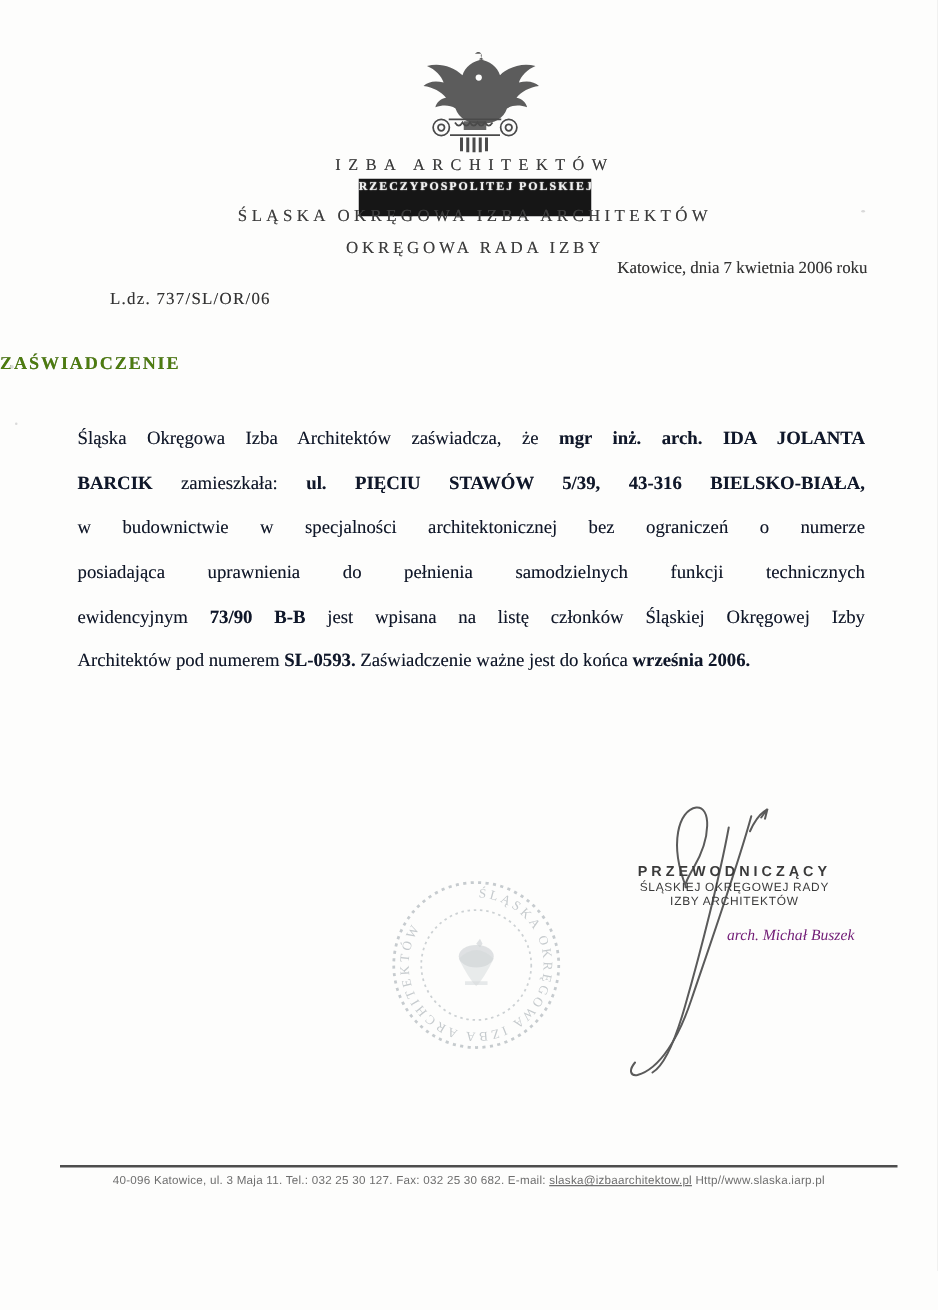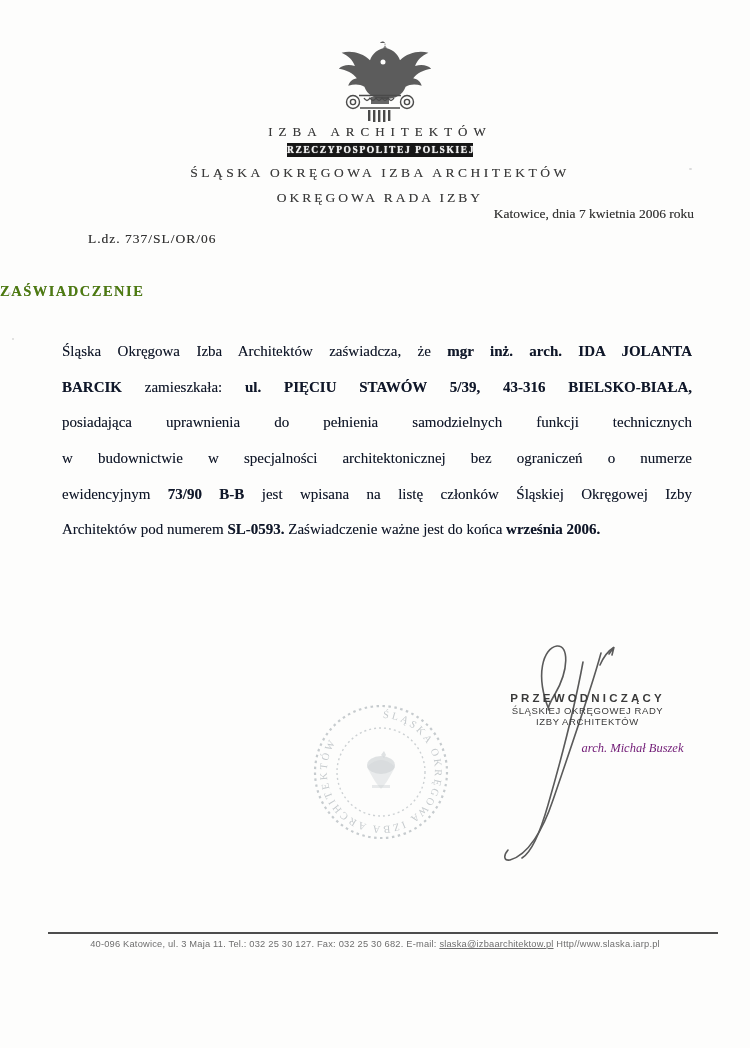--- a/index.html
+++ b/index.html
@@ -11,21 +11,21 @@
   .soft{text-shadow:0 0 0.5px rgba(70,70,70,0.55);}
 
   
   .logo-wrap{position:absolute;left:0;top:40px;width:760px;text-align:center;}
   .logo-svg{display:block;margin:0 auto;}
   .logo-name{
     margin-top:2px;font-size:13px;letter-spacing:6px;color:#3a3a3a;
     white-space:nowrap;
   }
   .logo-bar{
-    margin:3px auto 0;width:186px;height:14px;line-height:14px;
+    margin:3px auto 0;width:186px;height:30px;line-height:14px;
     background:#161616;color:#efefef;font-weight:bold;font-size:9.5px;
     letter-spacing:1.6px;white-space:nowrap;overflow:hidden;
     text-shadow:0 0 1px #fff;
   }
   .org-lines{position:absolute;left:0;top:165px;width:760px;text-align:center;color:#3c3c3c;}
   .org-l1{font-size:13.5px;letter-spacing:3.5px;white-space:nowrap;}
   .org-l2{margin-top:9px;font-size:13.5px;letter-spacing:3px;white-space:nowrap;}
   .date-line{position:absolute;right:56px;top:206px;font-size:13.5px;color:#343434;}
   .ref-line{position:absolute;left:88px;top:231px;font-size:13.5px;letter-spacing:1px;color:#333;}
 
@@ -123,22 +123,22 @@
   </div>
 
   <div class="date-line soft">Katowice, dnia 7 kwietnia 2006 roku</div>
   <div class="ref-line soft">L.dz. 737/SL/OR/06</div>
 
   <div class="doc-title soft">ZAŚWIADCZENIE</div>
 
   <div class="body-text soft">
       <div class="bline just"><span>Śląska Okręgowa Izba Architektów zaświadcza, że </span><span class="b">mgr inż. arch. IDA JOLANTA</span></div>
       <div class="bline just"><span class="b">BARCIK</span><span> zamieszkała: </span><span class="b">ul. PIĘCIU STAWÓW 5/39, 43-316 BIELSKO-BIAŁA,</span></div>
+      <div class="bline just"><span>w budownictwie w specjalności architektonicznej bez ograniczeń o numerze</span></div>
       <div class="bline just"><span>posiadająca uprawnienia do pełnienia samodzielnych funkcji technicznych</span></div>
-      <div class="bline just"><span>w budownictwie w specjalności architektonicznej bez ograniczeń o numerze</span></div>
       <div class="bline just"><span>ewidencyjnym </span><span class="b">73/90 B-B</span><span> jest wpisana na listę członków Śląskiej Okręgowej Izby</span></div>
       <div class="bline"><span>Architektów pod numerem </span><span class="b">SL-0593.</span><span> Zaświadczenie ważne jest do końca </span><span class="b">września 2006.</span></div>
     </div>
 
   <svg class="seal" width="150" height="150" viewBox="0 0 150 150">
     <defs>
       <filter id="sealblur" x="-10%" y="-10%" width="120%" height="120%">
         <feGaussianBlur stdDeviation="0.55"></feGaussianBlur>
       </filter>
       <path id="sealArc" d="M75 21 a54 54 0 1 1 -0.1 0" fill="none"></path>

